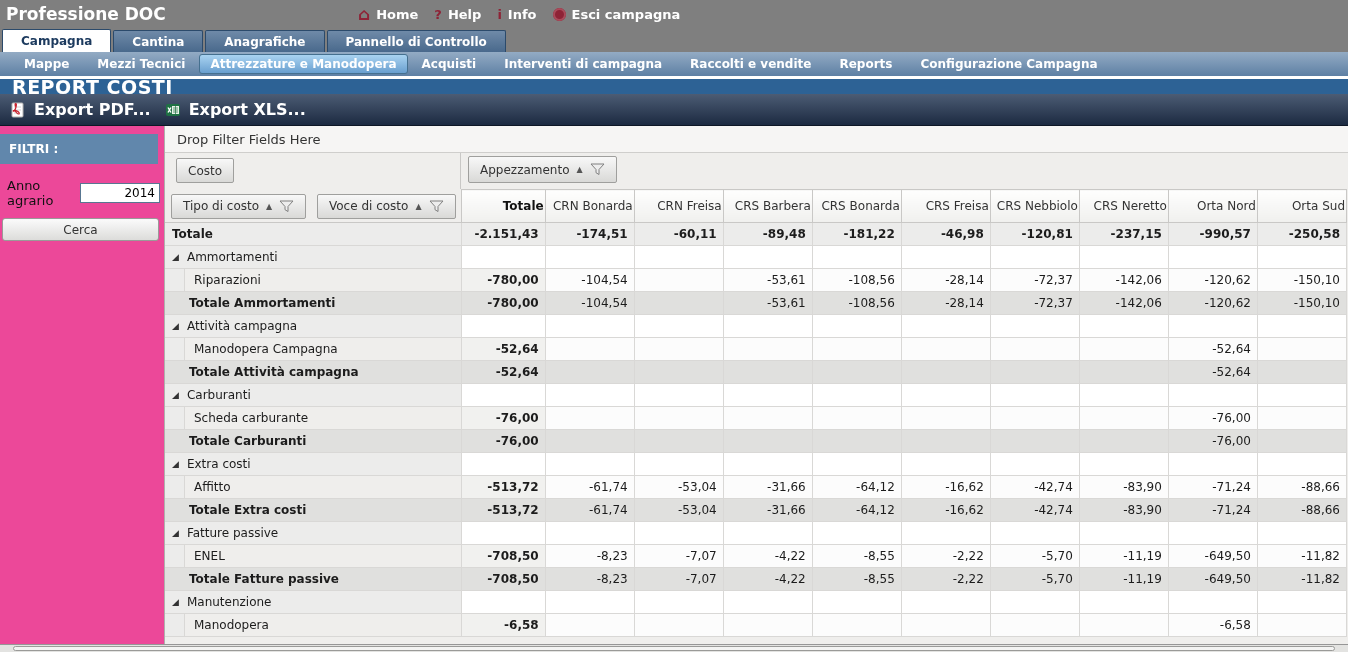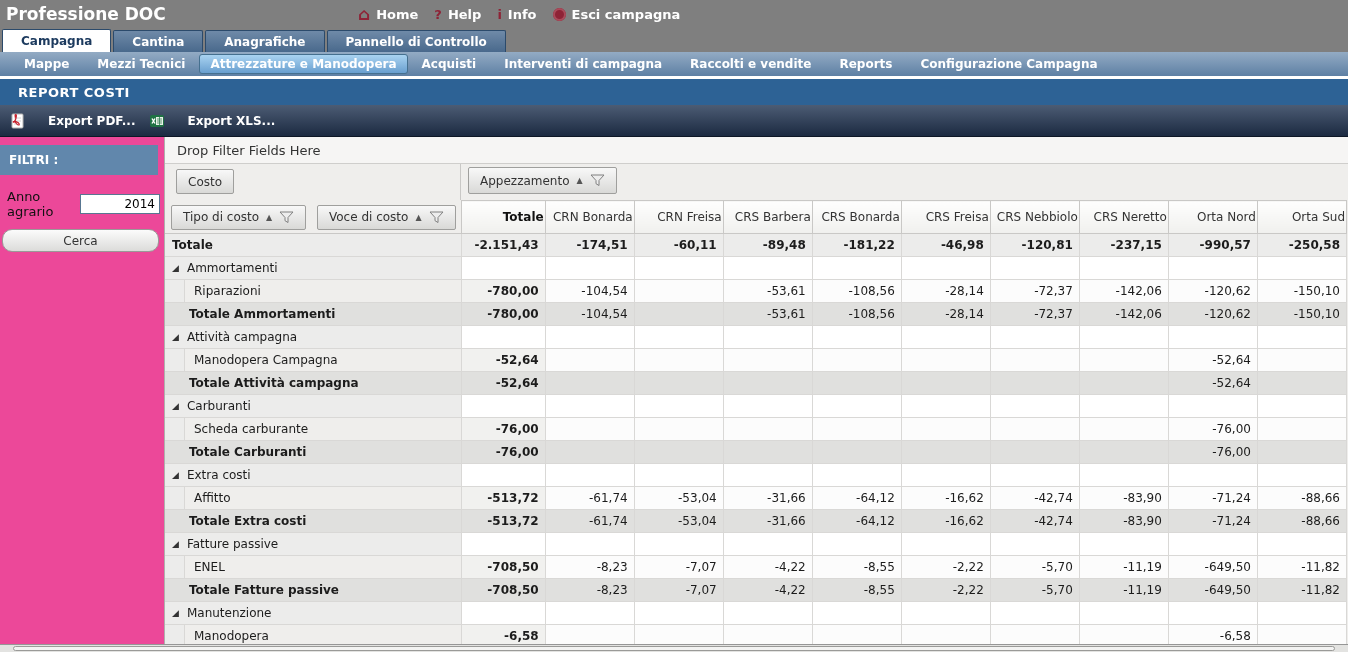--- a/index.html
+++ b/index.html
@@ -22,38 +22,38 @@
   .tab { height:22px; display:flex; align-items:center; padding:0 18px; font-weight:bold; font-size:12px;
          color:#fff; background:linear-gradient(#6f8aa8,#49698c); border:1px solid #2b4a6b; border-bottom:none;
          border-radius:2px 2px 0 0; cursor:pointer; }
   .tab.active { background:#fff; color:#1c3a5e; height:23px; }
   
   .navbar { height:24px; background:linear-gradient(#93abc4,#5e80a4); display:flex; align-items:center; padding-left:10px; }
   .nav-item { color:#fff; font-weight:bold; font-size:12px; padding:3px 14px; white-space:nowrap; cursor:pointer; }
   .nav-item.selected { background:linear-gradient(#a9d3f1,#699fcf); border:1px solid #45708f; border-radius:3px; padding:2px 10px; }
   .whitesep { height:3px; background:#fff; }
   
-  .reportbar { height:26px; background:#2d6295; color:#fff; font-weight:bold; font-size:13px;
-               display:flex; align-items:center; padding-left:18px; letter-spacing:.5px; }
+  .reportbar { height:15px; background:#2d6295; color:#fff; font-weight:bold; font-size:19px;
+               display:flex; align-items:center; padding-left:12px; letter-spacing:.5px; }
   
   .toolbar { height:32px; background:linear-gradient(#4c5c74,#1c2a41); border-bottom:1px solid #0e1726;
              display:flex; align-items:center; padding-left:10px; gap:14px; }
-  .tbtn { display:flex; align-items:center; gap:22px; color:#fff; font-weight:bold; font-size:12px; cursor:pointer;text-align:center; }
+  .tbtn { display:flex; align-items:center; gap:8px; color:#fff; font-weight:bold; font-size:16px; cursor:pointer;text-align:center; }
   .fileico { width:16px; height:16px; display:inline-block; }
   
   .content { display:flex; height:519px; position:relative; }
   .sidebar { width:165px; border-right:1px solid #b0afad; background:#ec4899; flex:0 0 165px; }
   .filtri { margin:8px 6px 0 0; height:30px; background:#6187ac; color:#fff; font-weight:bold; font-size:12px;
             display:flex; align-items:center; padding-left:9px; }
   .annorow { margin-top:14px; display:flex; align-items:center; justify-content:space-between; padding:0 4px 0 7px;
              font-size:13px; color:#111; }
   .anno-input { width:80px; height:20px; border:1px solid #587691; text-align:right;
                 font:12px "DejaVu Sans","Liberation Sans",sans-serif; padding-right:4px; background:#fff; }
   .cerca { display:block; margin:10px 4px 0 2px; width:157px; height:23px;
-           background:linear-gradient(#fbfbfb,#dcdcda); border:1px solid #9a9a98; border-radius:10px;
+           background:linear-gradient(#fbfbfb,#dcdcda); border:1px solid #9a9a98; border-radius:3px;
            font:12px "DejaVu Sans","Liberation Sans",sans-serif; color:#333; cursor:pointer; }
   .main { flex:1; position:relative; background:#efeeec; }
   .drophint { height:27px; border-bottom:1px solid #cfcecc; background:#f6f5f4; display:flex; align-items:center;
               padding-left:12px; font-size:13px; color:#333; }
   .fieldbar { height:36px; position:relative; }
   .vline { position:absolute; left:295px; top:0; bottom:0; width:1px; background:#c9c8c6; }
   .pbtn { background:linear-gradient(#f8f8f8,#d9d9d7); border:1px solid #9f9f9d; border-radius:2px; color:#333;
           display:flex; align-items:center; gap:7px; padding:0 11px; height:25px; font-size:12px; cursor:pointer; white-space:nowrap; }
   .pbtn .sort { font-size:8px; color:#555; }
   #costo-btn { position:absolute; left:11px; top:5px; }

